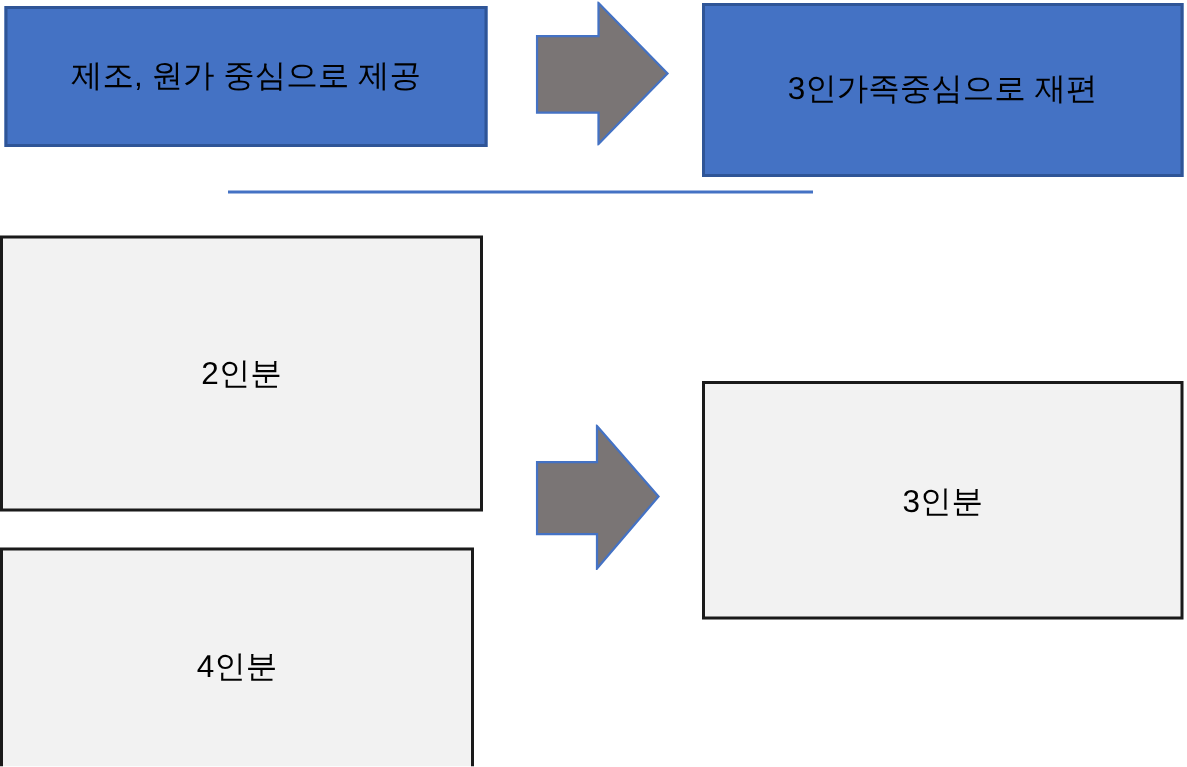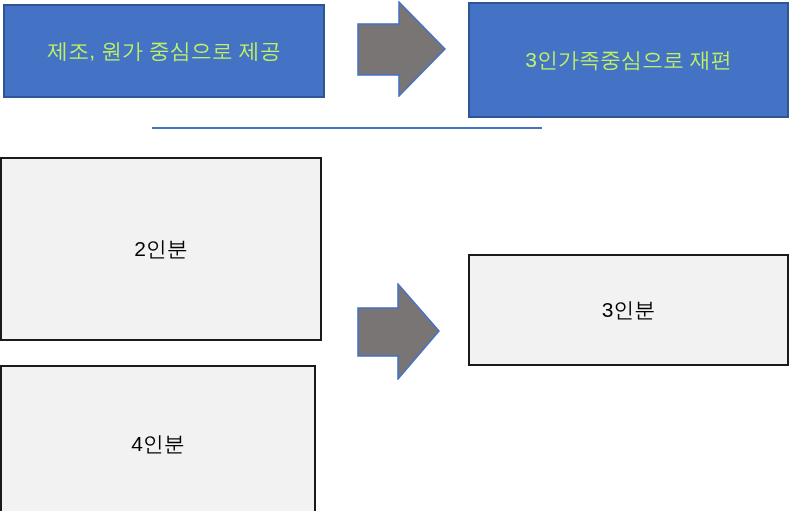--- a/index.html
+++ b/index.html
@@ -9,21 +9,21 @@
     height: 511px;
     background: #ffffff;
     font-family: "Liberation Sans", sans-serif;
     overflow: hidden;
   }
   .bluebox {
     position: absolute;
     box-sizing: border-box;
     background: #4472C4;
     border: 2px solid #2F5597;
-    color: #bef264;
+    color: #000000;
     display: flex;
     align-items: center;
     justify-content: center;
     font-size: 21px;
     text-align: center;
     line-height: 1.2;
   }
   .graybox {
     position: absolute;
     box-sizing: border-box;
@@ -74,17 +74,17 @@
   <div class="graybox" style="left:0px; top:365px; width:316px; height:157px;">
     <span>4인분</span>
   </div>
 
   <div class="arrow-wrap" style="left:357px; top:283px; width:84px; height:97px;">
     <svg width="84" height="97" viewBox="0 0 84 97" xmlns="http://www.w3.org/2000/svg">
       <polygon points="1,25 41,25 41,1 82,48 41,96 41,73 1,73" fill="#7A7575" stroke="#4472C4" stroke-width="1.5" stroke-linejoin="miter"></polygon>
     </svg>
   </div>
 
-  <div class="graybox" style="left:468px; top:254px; width:321px; height:112px;">
+  <div class="graybox" style="left:468px; top:254px; width:321px; height:159px;">
     <span>3인분</span>
   </div>
 
 </div>
 
 </body></html>

